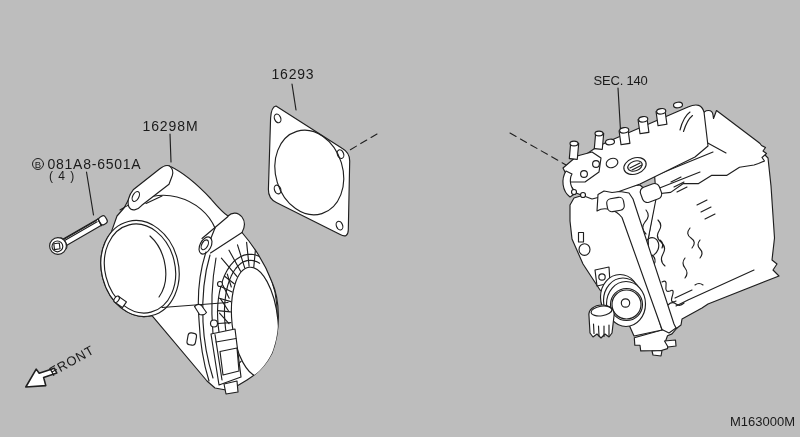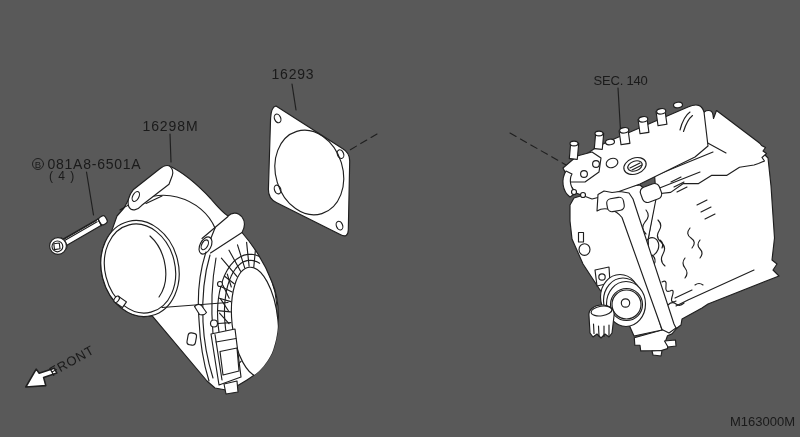--- a/index.html
+++ b/index.html
@@ -1,16 +1,16 @@
 <!DOCTYPE html>
 <html><head>
 <meta charset="utf-8">
 <style>
   html,body{margin:0;padding:0;background:#fff;}
-  .wrap{position:relative;width:800px;height:437px;background:#c2410c;overflow:hidden;filter:grayscale(1);}
+  .wrap{position:relative;width:800px;height:437px;background:#c4b5fd;overflow:hidden;filter:grayscale(1);}
   svg{position:absolute;top:0;left:0;}
   text{font-family:"Liberation Sans",sans-serif;fill:#1a1a1a;-webkit-font-smoothing:antialiased;}
 </style>
 </head>
 <body>
 <div class="wrap">
 <svg width="800" height="437" viewBox="0 0 800 437">
 <defs>
         <clipPath id="tbclip">
           <path d="M151.7,315.6

